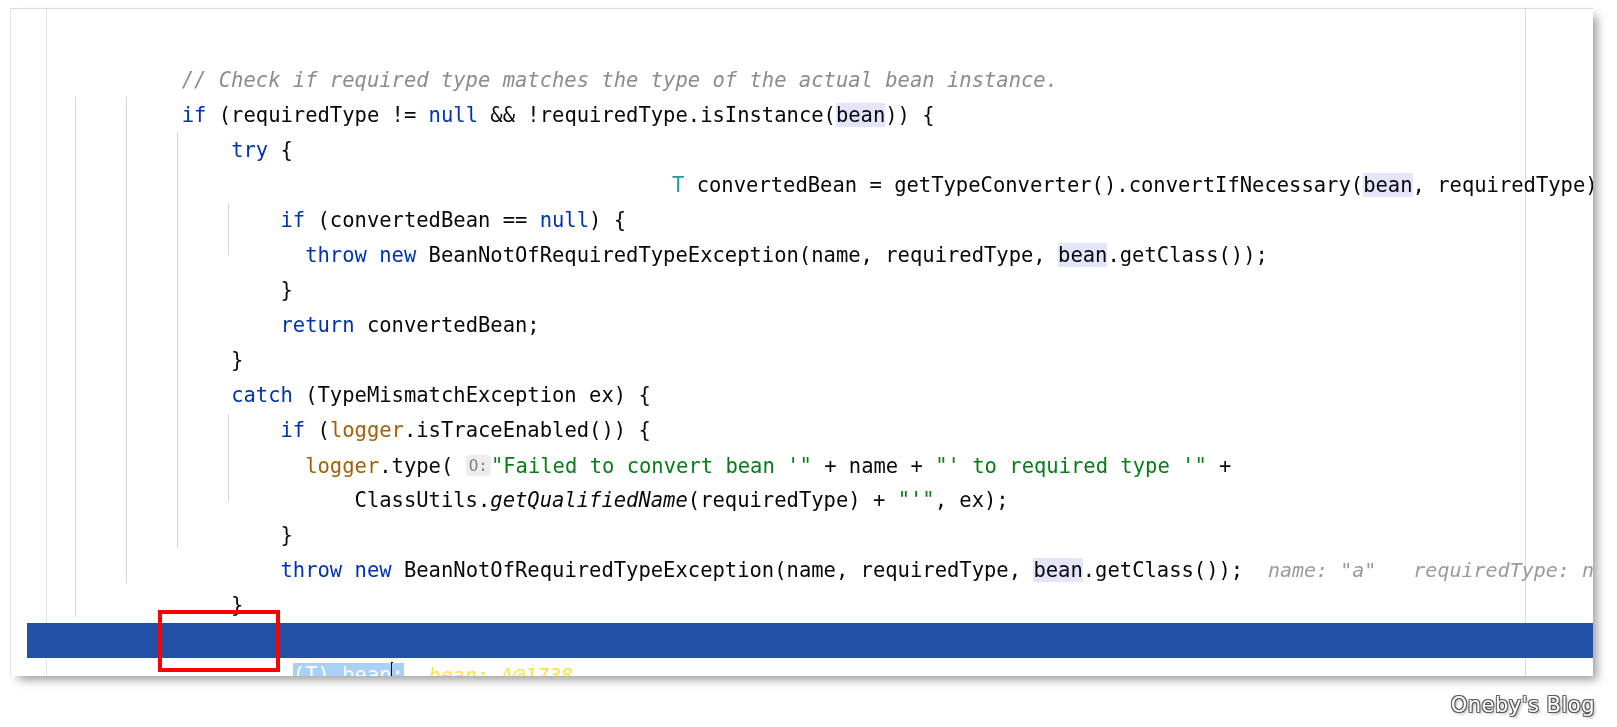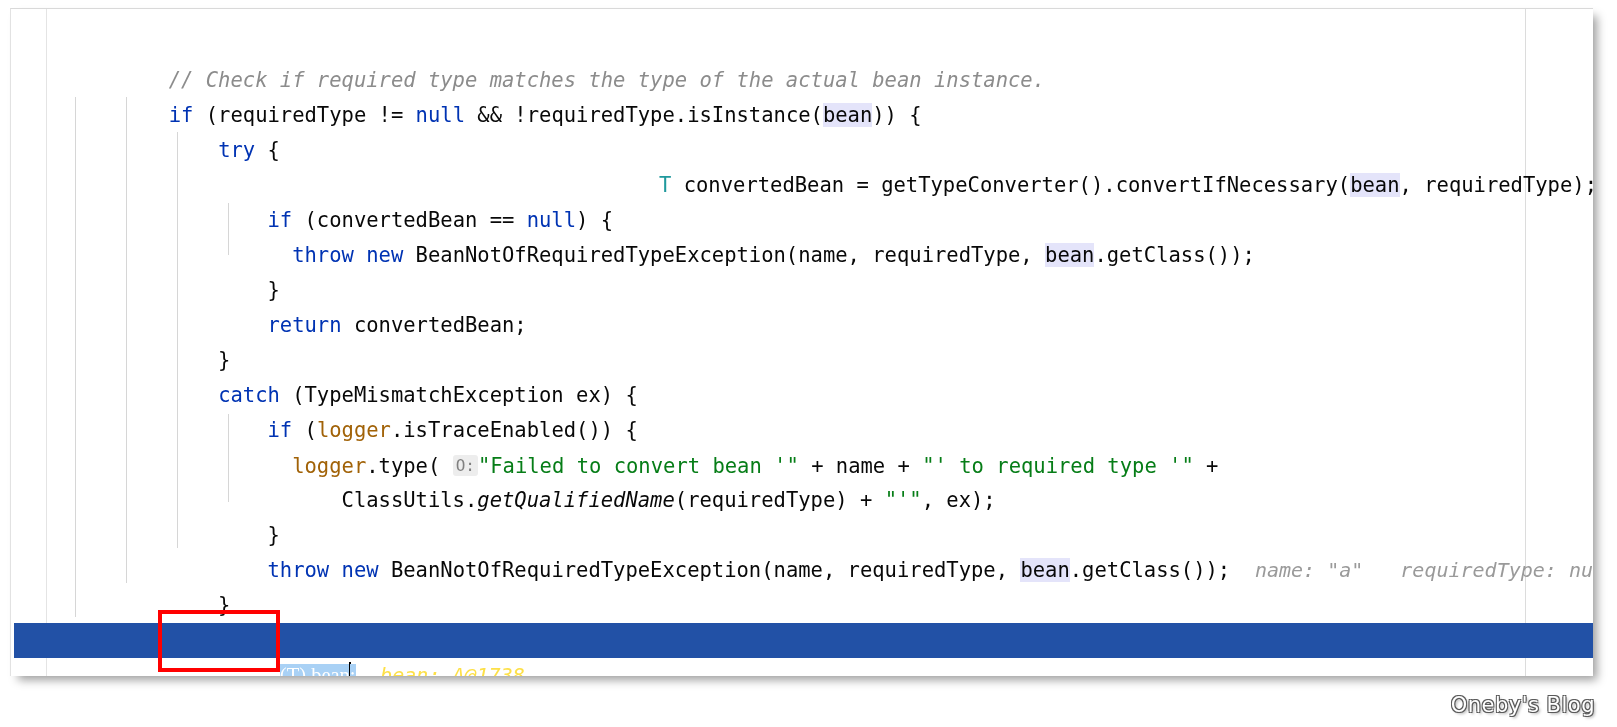--- a/index.html
+++ b/index.html
@@ -58,21 +58,21 @@
   #code {
     position: absolute;
     left: 0;
     top: 0;
     width: 1583px;
     height: 668px;
   }
 
   .line {
     position: absolute;
-    left: 3px;
+    left: 16px;
     width: 1583px;
     height: 35px;
     line-height: 35px;
     white-space: pre;
     font-family: "DejaVu Sans Mono", monospace;
     font-size: 20.5px;
     color: #080808;
   }
 
   .line .txt {
@@ -116,21 +116,20 @@
     font-style: italic;
     font-family: "DejaVu Sans Mono", monospace;
     font-size: 20px;
   }
   .line.current .dhint { color: #fde047; }
 
   
   .sel {
     background: #A9D1F5;
     color: #ffffff;
-    font-family: Liberation Serif, serif;
   }
 
   
   .caret {
     display: inline-block;
     width: 2px;
     height: 24px;
     background: #000000;
     vertical-align: -4px;
     margin: 0 -1px;

